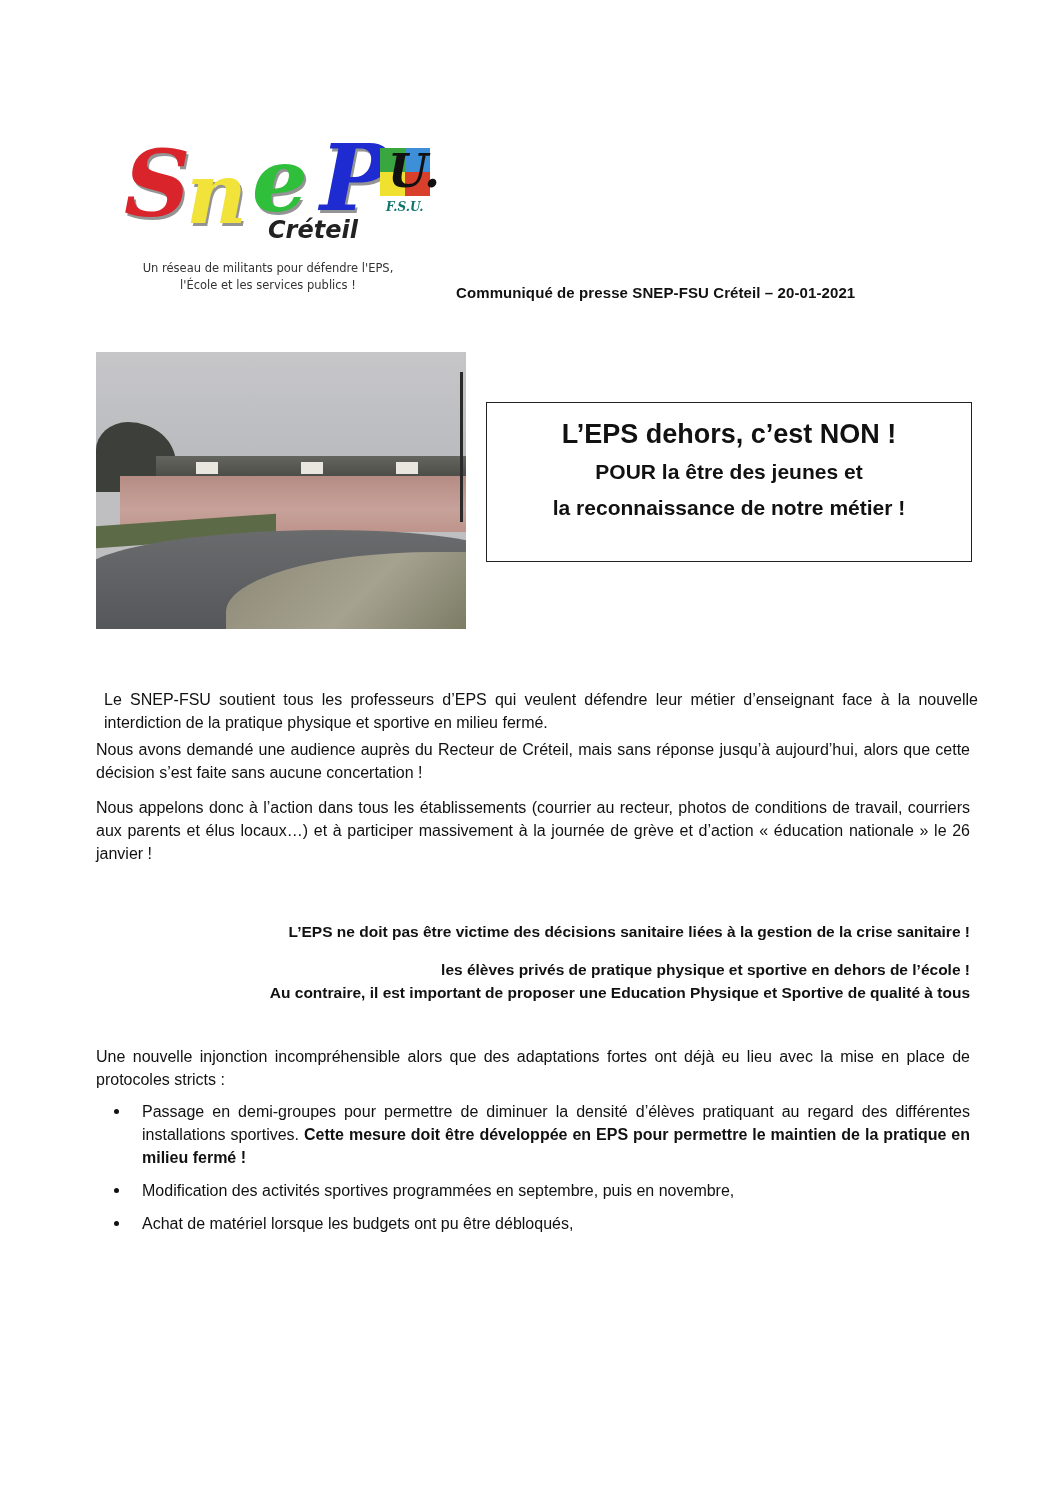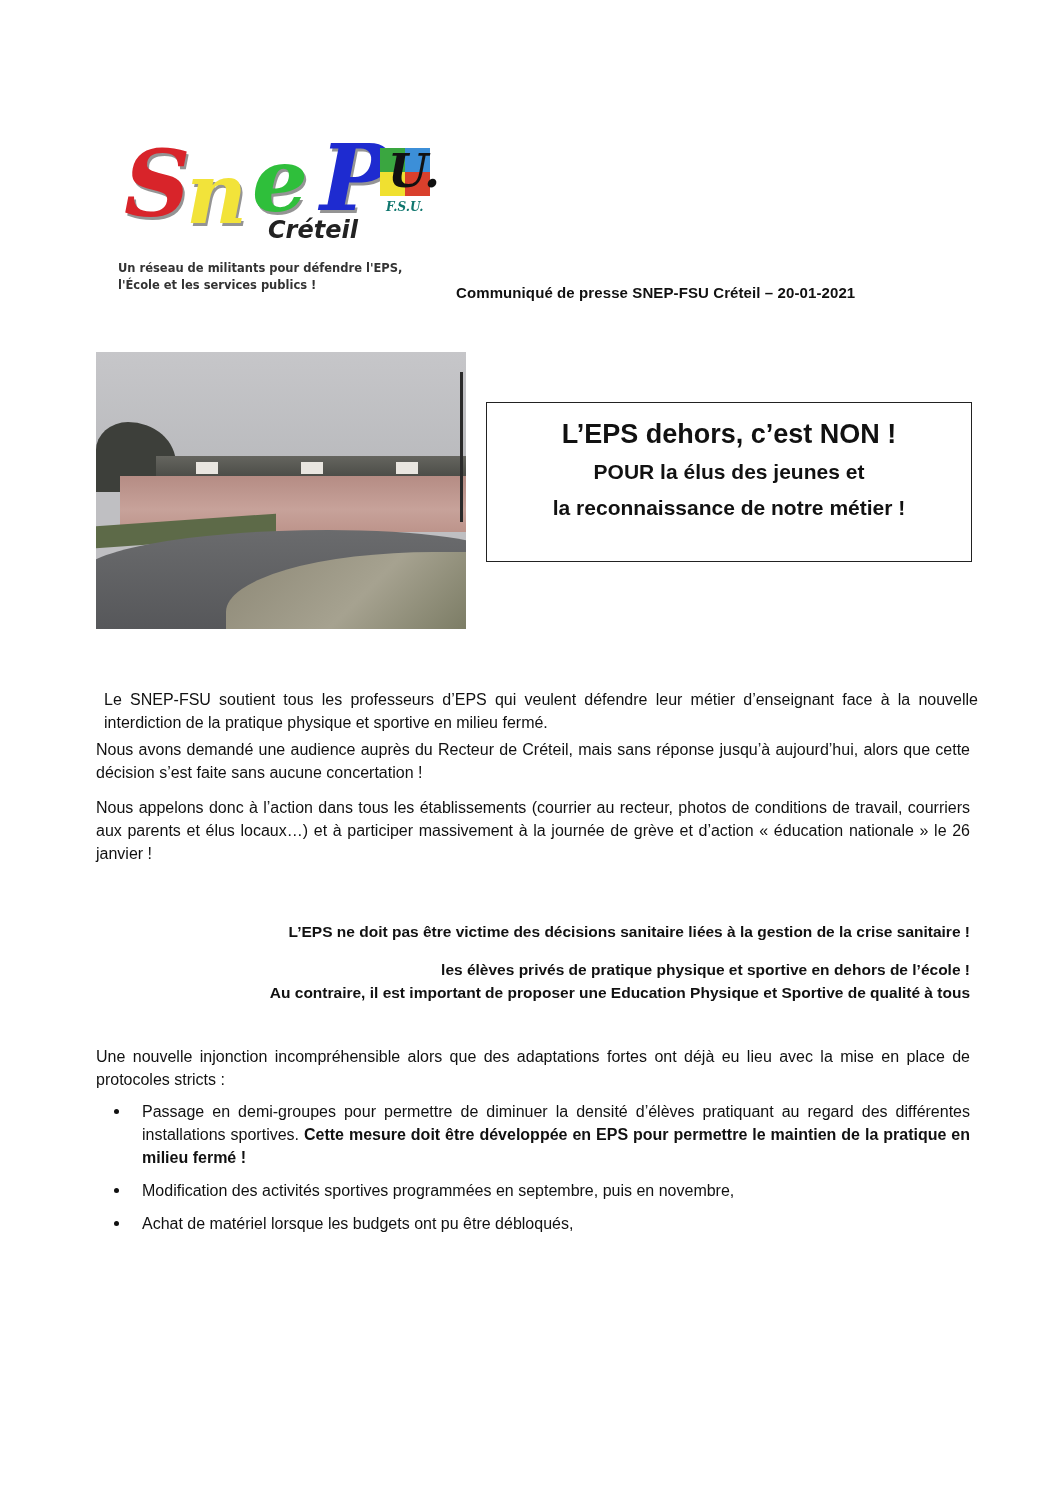--- a/index.html
+++ b/index.html
@@ -20,22 +20,22 @@
   .q1 { left: 0; top: 0; background: #3aa640; }
   .q2 { left: 25px; top: 0; background: #3c8fd8; }
   .q3 { left: 0; top: 24px; background: #f0e030; }
   .q4 { left: 25px; top: 24px; background: #d9402c; }
   .fsu-box .u { position: absolute; left: 8px; top: -4px; font-family: "DejaVu Serif", serif; font-style: italic;
                 font-weight: bold; font-size: 46px; color: #111; }
   .fsu-label { position: absolute; left: 268px; top: 72px; font-family: "DejaVu Serif", serif; font-style: italic;
                font-size: 12px; font-weight: bold; color: #0f766e; }
   .creteil { position: absolute; left: 150px; top: 88px; font-family: "DejaVu Sans", sans-serif; font-style: italic;
              font-weight: bold; font-size: 24px; color: #222; }
-  .tagline { position: absolute; left: 0; top: 132px; width: 300px; font-size: 11.5px;
-             line-height: 17px; font-weight: bold; color: #333; font-family: "DejaVu Sans", sans-serif; }
+  .tagline { position: absolute; left: 0; top: 132px; width: 300px; text-align: center; font-size: 11.5px;
+             line-height: 17px; font-weight: normal; color: #333; font-family: "DejaVu Sans", sans-serif; }
 
   .press-line { position: absolute; left: 456px; top: 284px; font-size: 15px; font-weight: bold; letter-spacing: 0.1px; }
 
   
   .photo { position: absolute; left: 96px; top: 352px; width: 370px; height: 277px; overflow: hidden; background: #bfbfc2; }
   .photo .sky { position: absolute; left: 0; top: 0; width: 100%; height: 120px;
                 background: linear-gradient(#c6c6c9, #b9babd); }
   .photo .trees { position: absolute; left: 0; top: 70px; width: 80px; height: 70px; background: #3d3f3a;
                   border-radius: 40% 60% 0 0; }
   .photo .treeline { position: absolute; left: 60px; top: 104px; width: 310px; height: 22px;
@@ -110,21 +110,21 @@
   <div class="house" style="left:300px"></div>
   <div class="field"></div>
   <div class="grass"></div>
   <div class="road"></div>
   <div class="gravel"></div>
   <div class="pole"></div>
 </div>
 
 <div class="headline-box">
   <div class="hl-title">L’EPS dehors, c’est NON !</div>
-  <div class="hl-sub">POUR la élus des jeunes et</div>
+  <div class="hl-sub">POUR la être des jeunes et</div>
   <div class="hl-sub2">la reconnaissance de notre métier !</div>
 </div>
 
 <p class="para p1" style="margin:8px">Le SNEP-FSU soutient tous les professeurs d’EPS qui veulent défendre leur métier d’enseignant face à la nouvelle interdiction de la pratique physique et sportive en milieu fermé.</p>
 <p class="para p2" style="margin:0">Nous avons demandé une audience auprès du Recteur de Créteil, mais sans réponse jusqu’à aujourd’hui, alors que cette décision s’est faite sans aucune concertation !</p>
 <p class="para p3" style="margin:0">Nous appelons donc à l’action dans tous les établissements (courrier au recteur, photos de conditions de travail, courriers aux parents et élus locaux…) et à participer massivement à la journée de grève et d’action « éducation nationale » le 26 janvier !</p>
 
 <div class="center-bold cb1">L’EPS ne doit pas être victime des décisions sanitaire liées à la gestion de la crise sanitaire !</div>
 <div class="center-bold cb2">
   <div>les élèves privés de pratique physique et sportive en dehors de l’école !</div>

